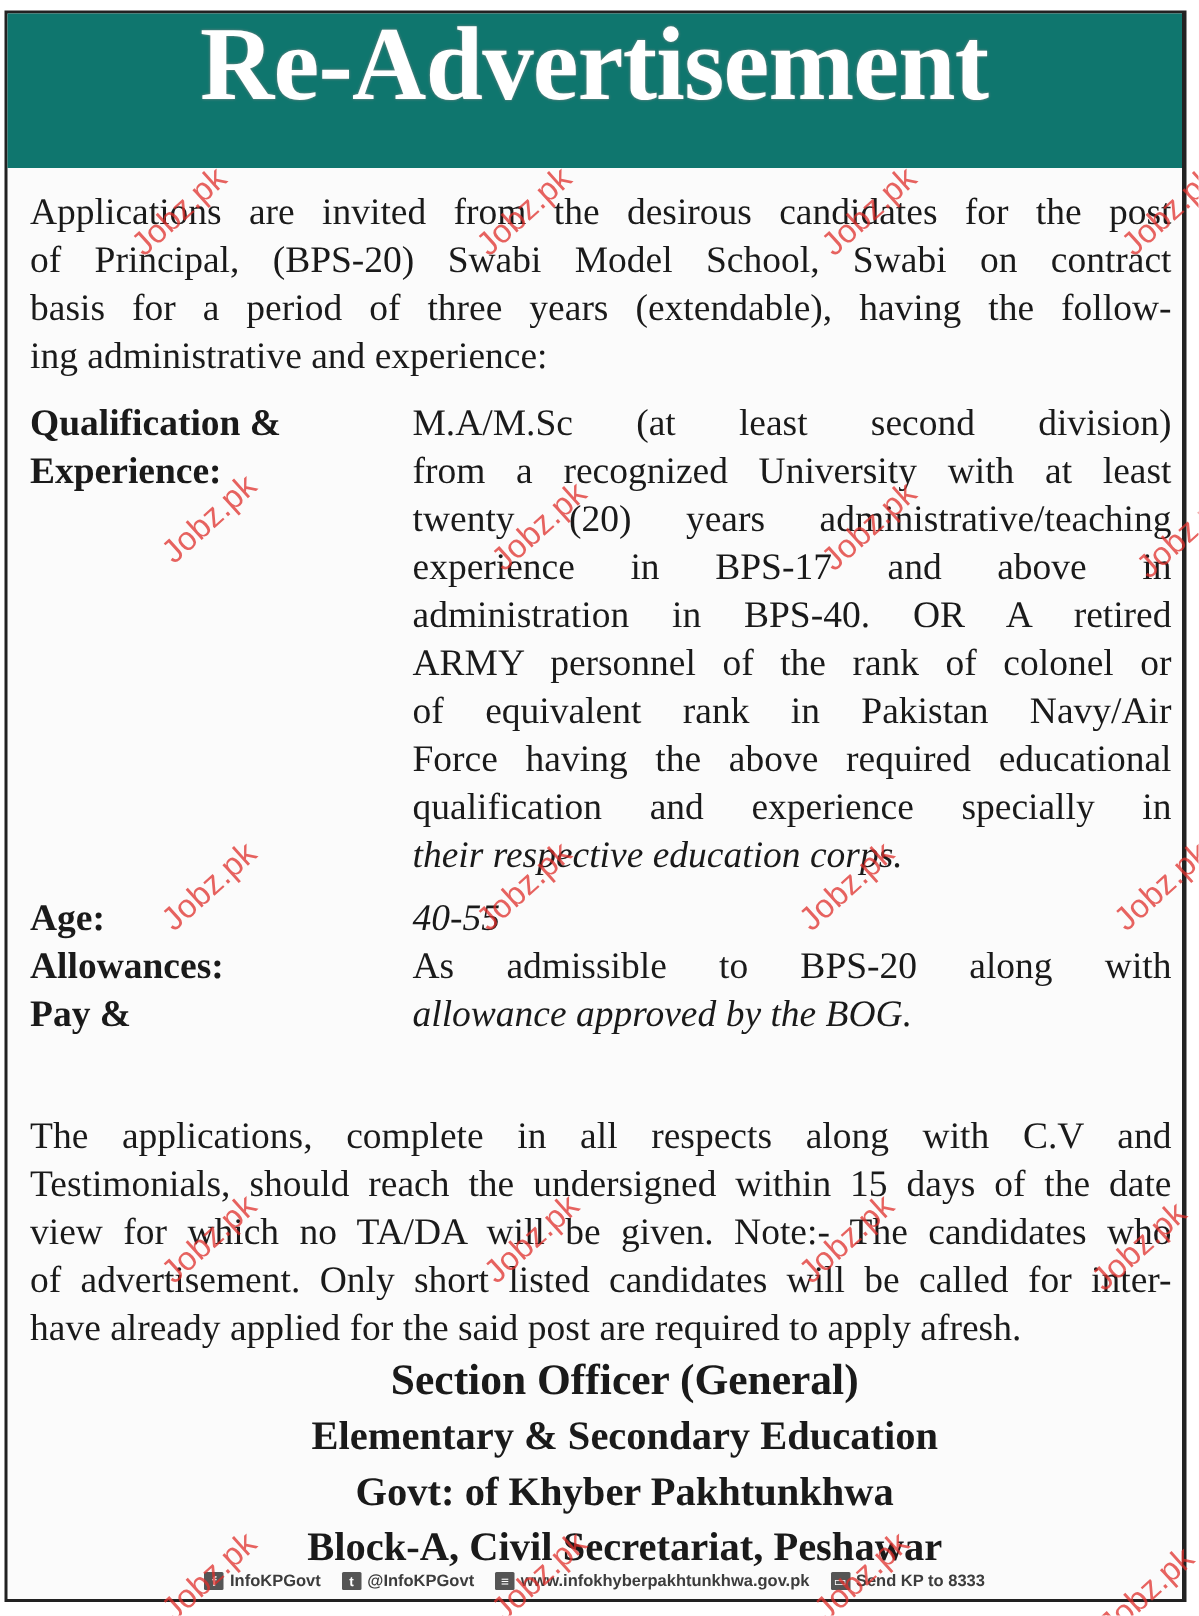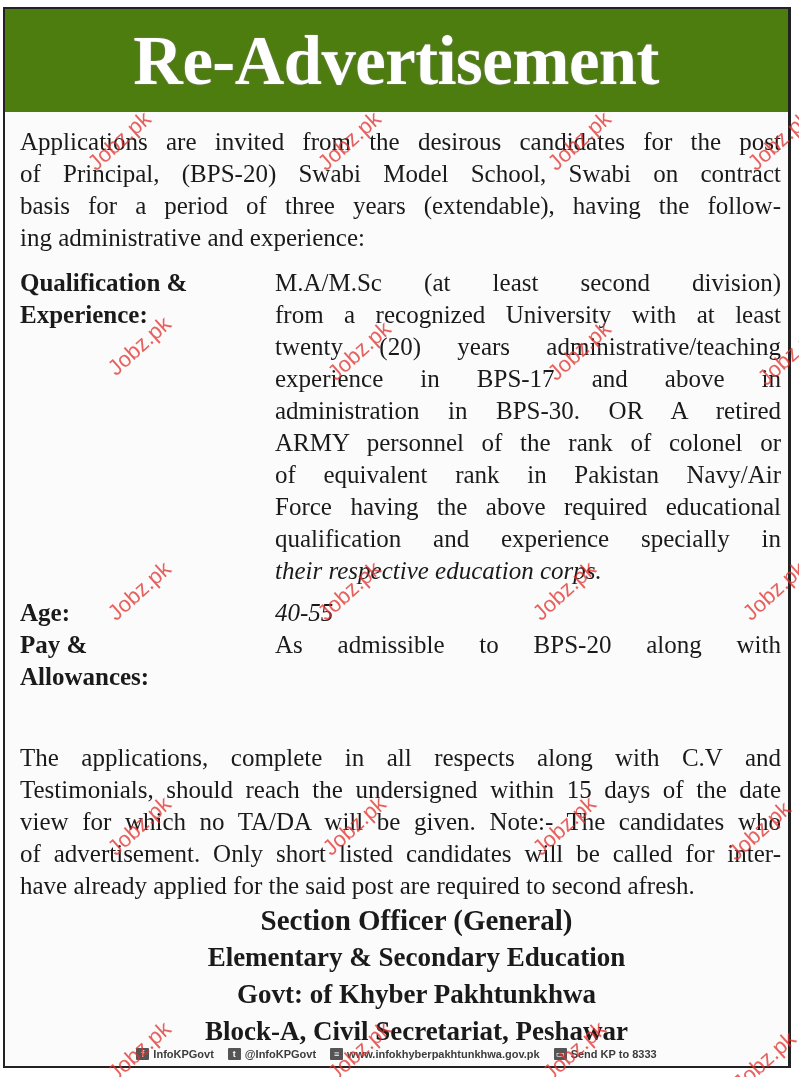--- a/index.html
+++ b/index.html
@@ -1,21 +1,21 @@
 <!DOCTYPE html>
 <html><head>
 <meta charset="utf-8">
 <style>
   html, body { margin:0; padding:0; background:#ffffff; }
   body { width:799px; height:1077px; position:relative; overflow:hidden;
          font-family:"Liberation Serif","DejaVu Serif",serif; color:#1a1a1a; }
   .ad { position:absolute; left:3px; top:7px; width:788px; height:1061px;
         border:2px solid #222; border-right-width:3px; box-sizing:border-box; background:#fbfbfb; }
-  .banner { position:absolute; left:0; top:0; right:0; height:103px; background:#4d7c0f;
-            display:flex; align-items:center; justify-content:center; }
+  .banner { position:absolute; left:0; top:0; right:0; height:103px; background:#0f766e;
+            display:flex; justify-content:center; }
   .banner h1 { margin:0; color:#ffffff; font-weight:bold; font-size:70px; letter-spacing:-0.5px;
                text-shadow:0 0 2px #888; line-height:1; transform:scaleX(0.98); }
   .intro { position:absolute; left:15px; top:117px; width:761px; font-size:25px; line-height:32px;
            text-align:justify; }
   .row { position:absolute; left:15px; width:761px; font-size:25px; line-height:32px; }
   .row .label { position:absolute; left:0; top:0; width:240px; font-weight:bold; }
   .row .value { position:absolute; left:255px; top:0; width:506px; text-align:justify; }
   .row .value span { display:block; text-align:justify; text-align-last:justify; }
   .row .value span.last { text-align-last:left;font-style:italic; }
   .row.compact { font-family:"Liberation Serif",serif; }
@@ -54,54 +54,55 @@
   <div class="row" style="top:258px">
     <div class="label">
       <span style="display:block">Qualification &amp;</span>
       <span style="display:block">Experience:</span>
     </div>
     <div class="value">
       <span>M.A/M.Sc (at least second division)</span>
       <span>from a recognized University with at least</span>
       <span>twenty (20) years administrative/teaching</span>
       <span>experience in BPS-17 and above in</span>
-      <span>administration in BPS-30. OR A retired</span>
+      <span>administration in BPS-40. OR A retired</span>
       <span>ARMY personnel of the rank of colonel or</span>
       <span>of equivalent rank in Pakistan Navy/Air</span>
       <span>Force having the above required educational</span>
       <span>qualification and experience specially in</span>
       <span class="last">their respective education corps.</span>
     </div>
   </div>
 
   <div class="row compact" style="top:588px">
     <div class="label">
       <span style="display:block">Age:</span>
     </div>
     <div class="value">
       <span class="last">40-55</span>
     </div>
   </div>
 
   <div class="row compact" style="top:620px">
     <div class="label">
+      <span style="display:block">Allowances:</span>
       <span style="display:block">Pay &amp;</span>
-      <span style="display:block">Allowances:</span>
     </div>
     <div class="value">
       <span>As admissible to BPS-20 along with</span>
+      <span class="last">allowance approved by the BOG.</span>
     </div>
   </div>
 
   <div class="closing">
     <span>The applications, complete in all respects along with C.V and</span>
     <span>Testimonials, should reach the undersigned within 15 days of the date</span>
     <span>view for which no TA/DA will be given. Note:- The candidates who</span>
     <span>of advertisement. Only short listed candidates will be called for inter-</span>
-    <span class="last">have already applied for the said post are required to second afresh.</span>
+    <span class="last">have already applied for the said post are required to apply afresh.</span>
   </div>
 
   <div class="sign">
     <div class="s1">Section Officer (General)</div>
     <div class="s2">Elementary &amp; Secondary Education</div>
     <div class="s3">Govt: of Khyber Pakhtunkhwa</div>
     <div class="s4">Block-A, Civil Secretariat, Peshawar</div>
   </div>
 
   <div class="footer">

